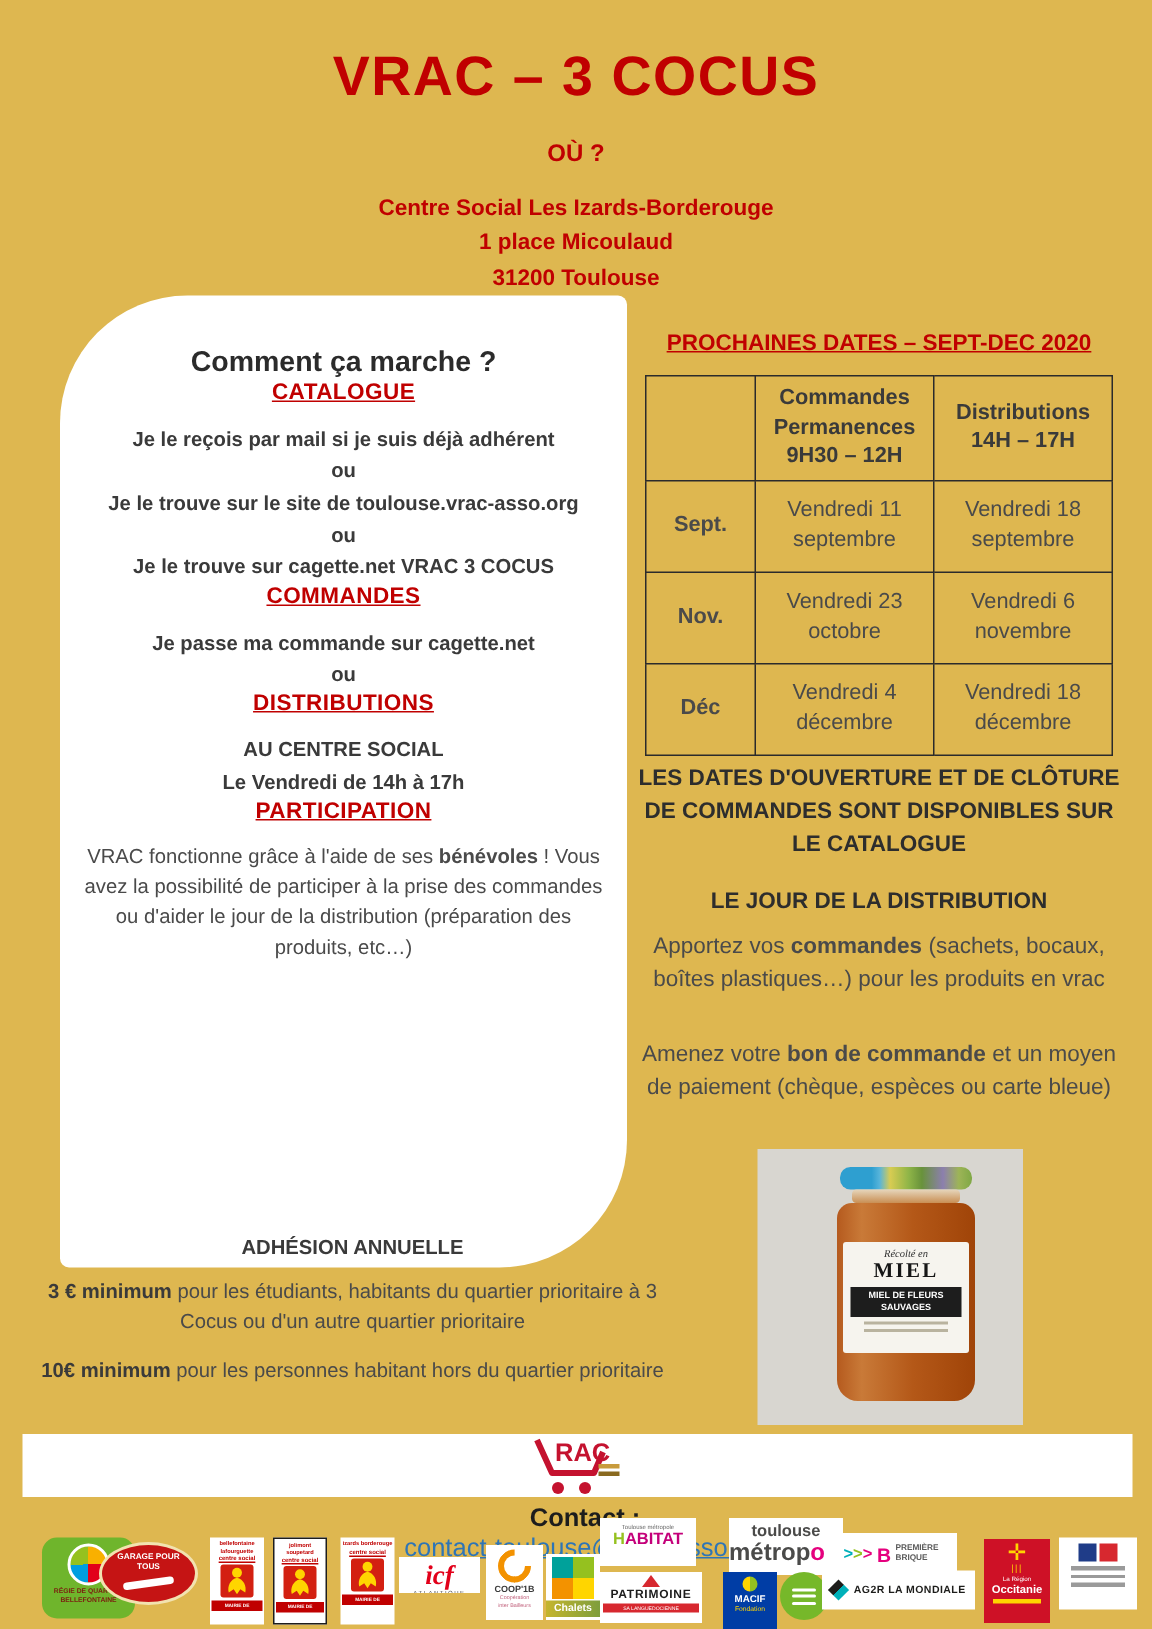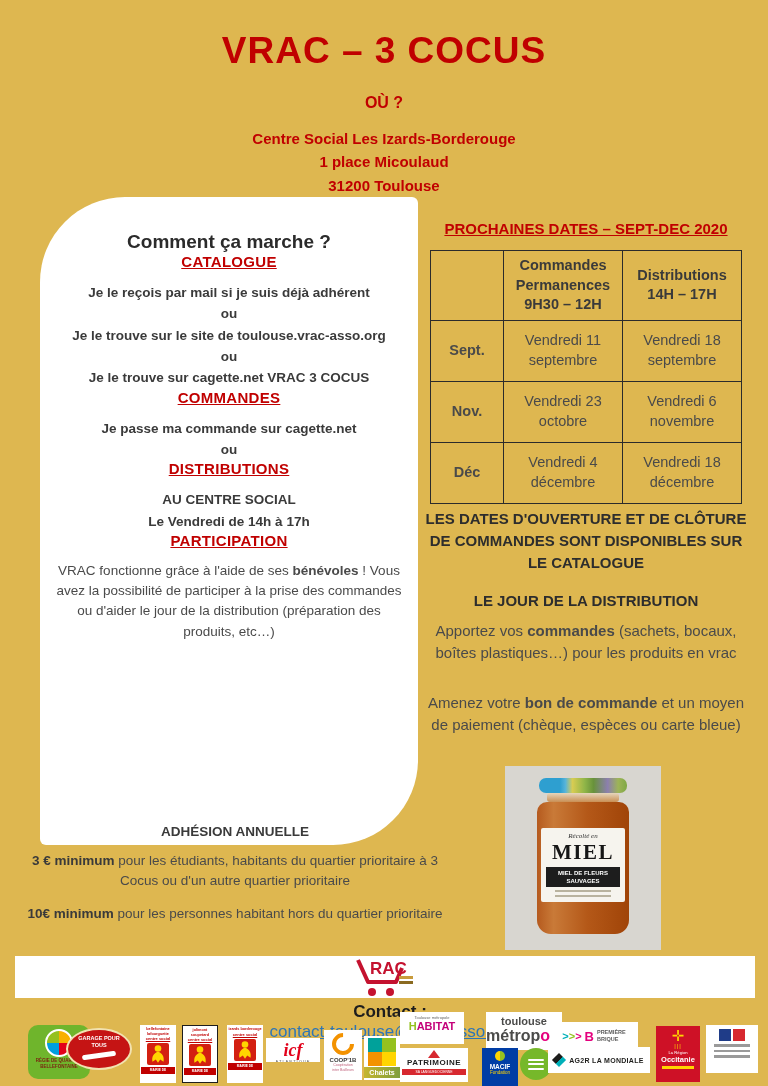--- a/index.html
+++ b/index.html
@@ -35,30 +35,30 @@
 
   .closure{position:absolute;left:424px;top:508px;width:324px;text-align:center;
            font-weight:bold;font-size:15px;color:#2d2d2d;line-height:1.45;}
   .jour-heading{position:absolute;left:424px;top:592px;width:324px;text-align:center;
                 font-weight:bold;font-size:15px;color:#2d2d2d;}
   .rpara{position:absolute;width:324px;left:424px;text-align:center;font-size:15px;
          color:#4a4a4a;line-height:1.45;}
   .p1{top:620px;} .p2{top:692px;}
 
   
-  .jar-photo{position:absolute;left:505px;top:766px;width:156px;height:184px;background:#D8D6D0;}
+  .jar-photo{position:absolute;left:505px;top:766px;width:156px;height:184px;background:#D8D6D0;padding-left:21px;}
   .lid{width:88px;height:15px;border-radius:7px;margin:12px auto 0;
        background:linear-gradient(90deg,#2E9FD0 0%,#2E9FD0 24%,#57B4DA 30%,#D8CC52 38%,#8FB548 52%,#68923B 62%,#8C7FAE 78%,#9DB457 90%,#7FA845 100%);}
   .jar-neck{width:72px;height:9px;margin:0 auto;background:linear-gradient(180deg,#E6D6BC,#C98F54);border-radius:3px;}
   .jar-body{width:92px;height:132px;margin:0 auto;border-radius:10px 10px 14px 14px;position:relative;
             background:linear-gradient(90deg,#B55A1E 0%,#C97A38 18%,#B45818 55%,#A04408 100%);}
   .jar-label{position:absolute;left:4px;right:4px;top:26px;height:74px;background:#F6F4EE;border-radius:2px;
              padding-top:4px;box-sizing:border-box;text-align:center;}
   .jar-script{font-style:italic;font-size:7px;color:#333;font-family:"Liberation Serif",serif;}
-  .jar-big{font-size:21px;font-weight:bold;color:#161616;letter-spacing:1.5px;
+  .jar-big{font-size:14px;font-weight:bold;color:#161616;letter-spacing:1.5px;
            font-family:"Liberation Serif",serif;}
   .jar-banner{margin:2px 5px 0;background:#1d1d1d;color:#fff;font-size:6px;line-height:1.35;padding:2px 0;font-weight:bold;}
   .jar-tline{height:2.5px;background:#b9b39f;margin:2.5px 14px 0;}
 
   
   .adhesion{position:absolute;left:0;top:824px;width:470px;text-align:center;color:#3a3a3a;font-size:13.5px;}
   .adh-heading{font-weight:bold;}
   .adh-line{margin-top:12px;line-height:1.5;padding:0 22px;color:#4a4a4a;}
   .adh-line b{color:#3a3a3a;}
 

